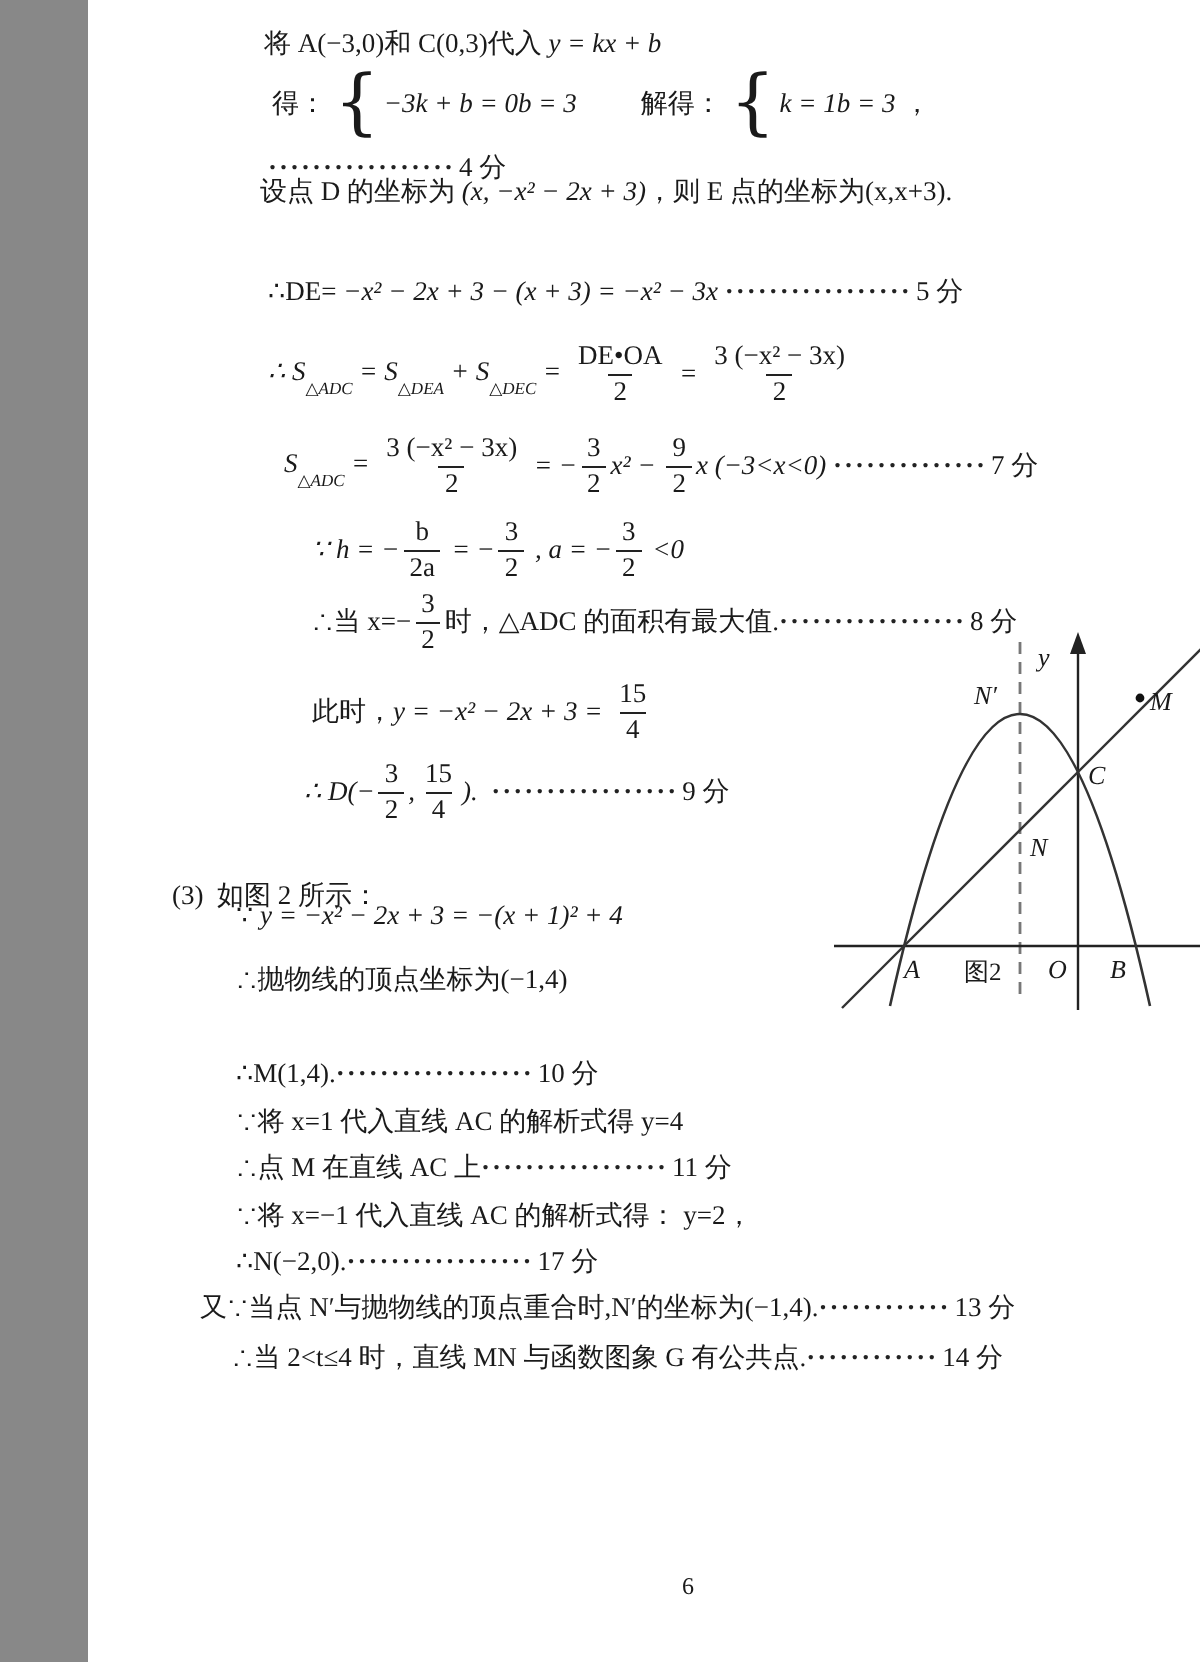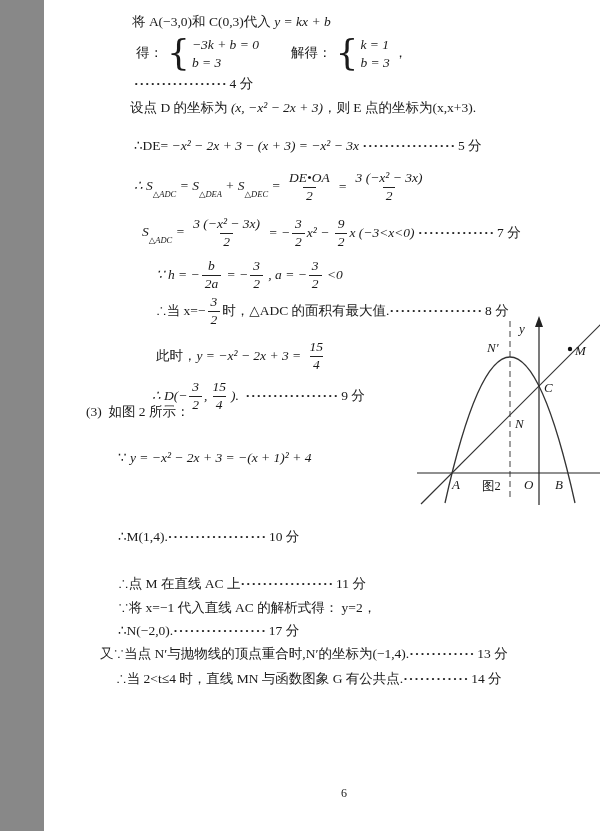--- a/index.html
+++ b/index.html
@@ -27,38 +27,37 @@
     font-style:italic;
     position:relative; top:3px;
     letter-spacing:0;
   }
   .frac {
     display:inline-flex;
     flex-direction:column;
     align-items:center;
     vertical-align:middle;
     margin:0 2px;
-    font-style:italic;
     justify-content:space-between;
   }
   .frac .num { display:block; padding:0 3px 1px 3px; line-height:1.05; }
   .frac .den { display:block; padding:1px 3px 0 3px; line-height:1.05; border-top:1px solid #222; }
   .cases {
     display:inline-flex;
     align-items:center;
     margin:0 4px;
   }
   .cases .brace {
     font-size:36px;
     font-weight:400;
     line-height:0.9;
     margin-right:2px;
     font-family:"DejaVu Serif",serif;
   }
-  .cases .rows { display:inline-flex; flex-direction:column;justify-content:space-between; }
+  .cases .rows { display:inline-flex; flex-direction:row;justify-content:space-between; }
   .cases .rows span { display:block; line-height:1.3; font-style:italic; }
   .dots { letter-spacing:1px; font-weight:bold; color:#222; }
   .score { margin-left:2px; }
   .figure {
     position:absolute;
     left:368px; top:314px;
     width:232px; height:200px;
   }
   .figure svg text {
     font-family:"Liberation Serif","DejaVu Serif",serif;
@@ -100,21 +99,21 @@
         <span>b = 3</span>
       </span>
     </span>
     <span class="up">，</span>
   </div>
 
   <div class="line" style="top:76px;left:90px">
     <span class="dots">·················</span><span class="score">4 分</span>
   </div>
 
-  <div class="line" style="top:100px;left:86px">
+  <div class="line" style="top:88px;left:86px">
     <span class="up">设点 D 的坐标为 </span><span class="mi">(x, −x² − 2x + 3)</span><span class="up">，则 E 点的坐标为(x,x+3).</span>
   </div>
 
   <div class="line" style="top:138px;left:90px">
     <span class="up">∴DE=</span><span class="mi"> −x² − 2x + 3 − (x + 3) = −x² − 3x </span><span class="dots">·················</span><span class="score">5 分</span>
   </div>
 
   <div class="line" style="top:168px;left:90px;height:38px">
     <span class="mi"><span>∴ S</span><sub class="tri">△ADC</sub><span> = S</span><sub class="tri">△DEA</sub><span> + S</span><sub class="tri">△DEC</sub><span> = </span></span>
     <span class="frac"><span class="num">DE•OA</span><span class="den">2</span></span>
@@ -158,34 +157,40 @@
 
   <div class="line" style="top:378px;left:108px;height:36px">
     <span class="mi">∴ D(−</span>
     <span class="frac"><span class="num">3</span><span class="den">2</span></span>
     <span class="mi">,</span>
     <span class="frac"><span class="num">15</span><span class="den">4</span></span>
     <span class="mi">).  </span>
     <span class="dots">·················</span><span class="score">9 分</span>
   </div>
 
-  <div class="line" style="top:404px;left:42px">
+  <div class="line" style="top:440px;left:42px">
     <span class="up">(3)  如图 2 所示：</span>
   </div>
 
   <div class="line" style="top:450px;left:74px">
     <span class="up">∵ </span><span class="mi">y = −x² − 2x + 3 = −(x + 1)² + 4</span>
   </div>
 
+  <div class="line" style="top:482px;left:74px">
+    <span class="up">∴抛物线的顶点坐标为(−1,4)</span>
+  </div>
 
 
   <div class="line" style="top:529px;left:74px">
     <span class="up">∴M(1,4).</span><span class="dots">··················</span><span class="score">10 分</span>
   </div>
 
+  <div class="line" style="top:553px;left:74px">
+    <span class="up">∵将 x=1 代入直线 AC 的解析式得 y=4</span>
+  </div>
 
   <div class="line" style="top:576px;left:74px">
     <span class="up">∴点 M 在直线 AC 上</span><span class="dots">·················</span><span class="score">11 分</span>
   </div>
 
   <div class="line" style="top:600px;left:74px">
     <span class="up">∵将 x=−1 代入直线 AC 的解析式得： y=2，</span>
   </div>
 
   <div class="line" style="top:623px;left:74px">

